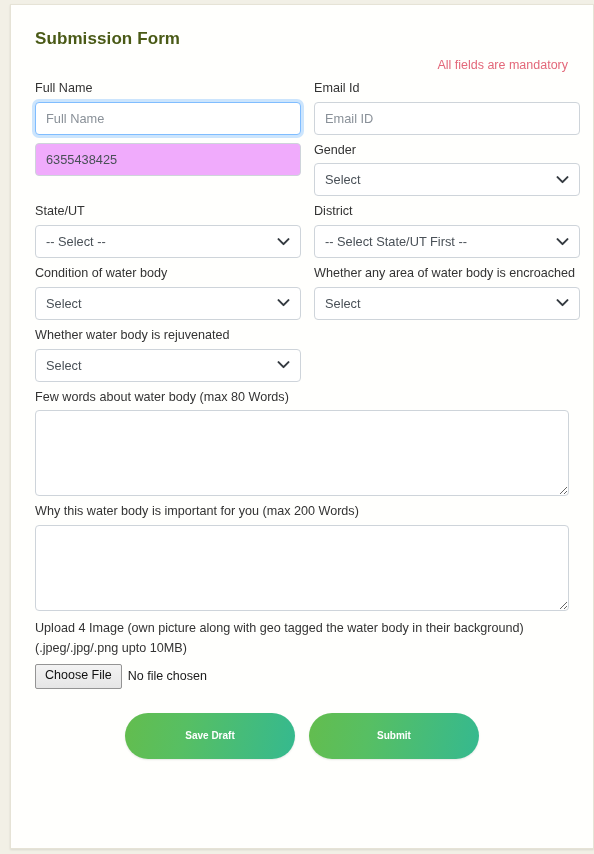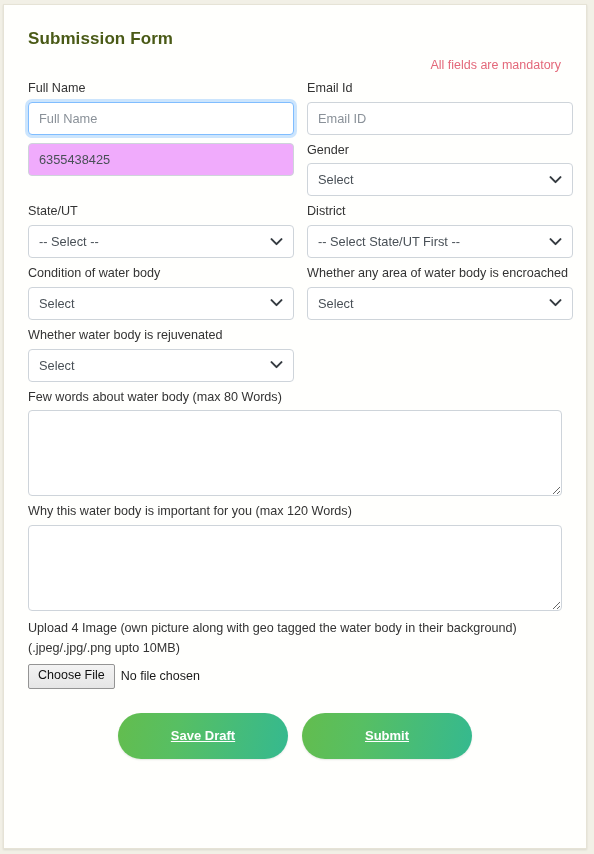--- a/index.html
+++ b/index.html
@@ -7,21 +7,21 @@
     margin: 0; padding: 0;
     width: 594px; height: 854px;
     font-family: "Liberation Sans", sans-serif;
   }
   body {
     background: #f2f0e6;
     overflow: hidden;
   }
   .page-frame {
     position: absolute;
-    left: 3px; top: 4px;
+    left: 10px; top: 4px;
     width: 584px; height: 845px;
     background: #fffffd;
     border: 1px solid #e6e3d6;
     box-shadow: 0 1px 2px rgba(0,0,0,0.10);
     overflow: hidden;
   }
   .card-inner {
     padding: 20px 24px 0 24px;
   }
   .form-title {
@@ -125,27 +125,26 @@
     gap: 14px;
     margin-top: 24px;
     padding-bottom: 26px;
   }
   .gbtn {
     width: 170px;
     height: 46px;
     border: none;
     border-radius: 26px;
     color: #ffffff;
-    font-size: 13px;
+    font-size: 10px;
     font-family: "Liberation Sans", sans-serif;
     font-weight: bold;
     cursor: pointer;
     background: linear-gradient(100deg, #63bd4e 0%, #57bf63 35%, #35b98f 100%);
     box-shadow: 0 1px 2px rgba(0,0,0,0.10);
-    text-decoration: underline;
   }
 </style>
 </head>
 <body>
 
 <div class="page-frame">
   <div class="card-inner">
 
     <h1 class="form-title">Submission Form</h1>
 
@@ -257,21 +256,21 @@
       </div>
       <div class="col"></div>
     </div>
 
     <div class="block">
       <label class="fld-label">Few words about water body (max 80 Words)</label>
       <textarea class="ctl" placeholder="" style=""></textarea>
     </div>
 
     <div class="block">
-      <label class="fld-label">Why this water body is important for you (max 120 Words)</label>
+      <label class="fld-label">Why this water body is important for you (max 200 Words)</label>
       <textarea class="ctl" placeholder="" style=""></textarea>
     </div>
 
     <div class="block">
       <div class="upload-text">
         <div>Upload 4 Image (own picture along with geo tagged the water body in their background)</div>
         <div>(.jpeg/.jpg/.png upto 10MB)</div>
       </div>
       <div class="file-row">
         <button type="button" class="choose-file-btn">Choose File</button>

